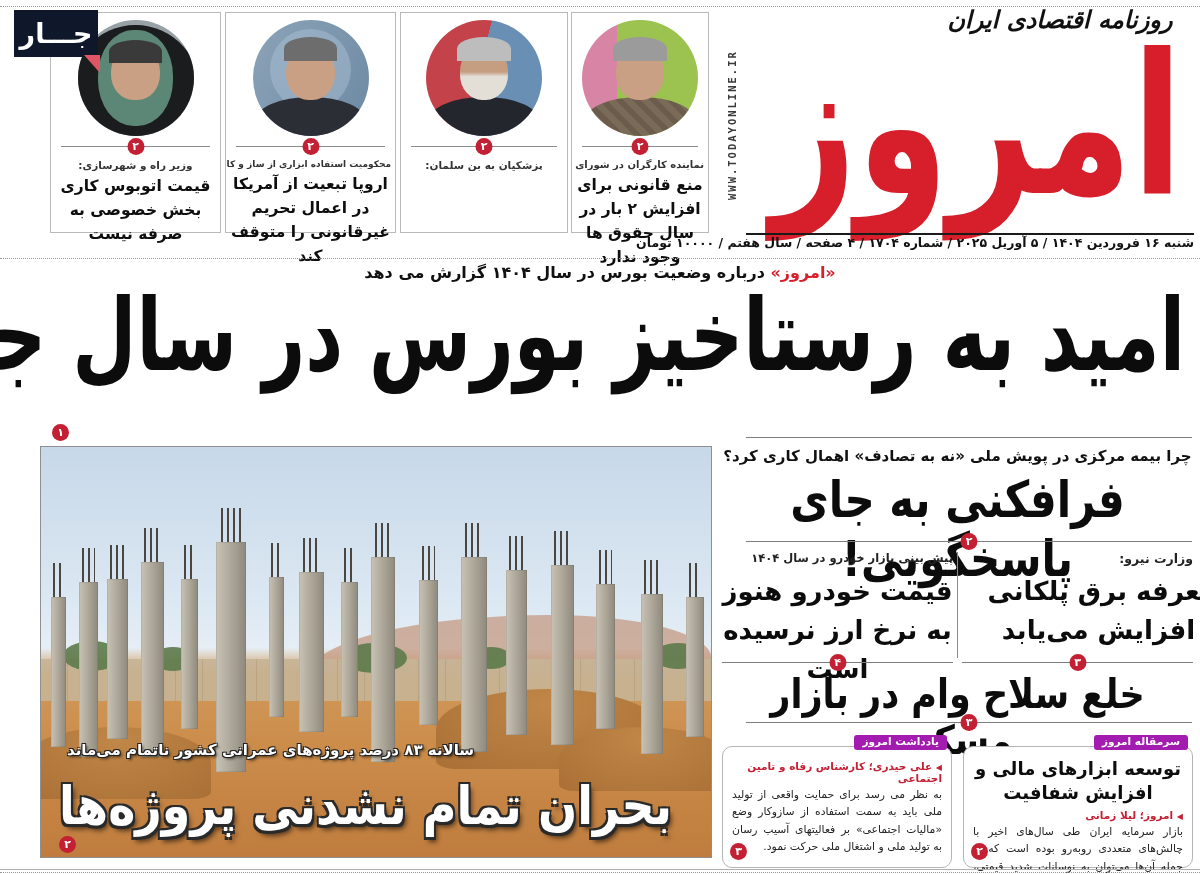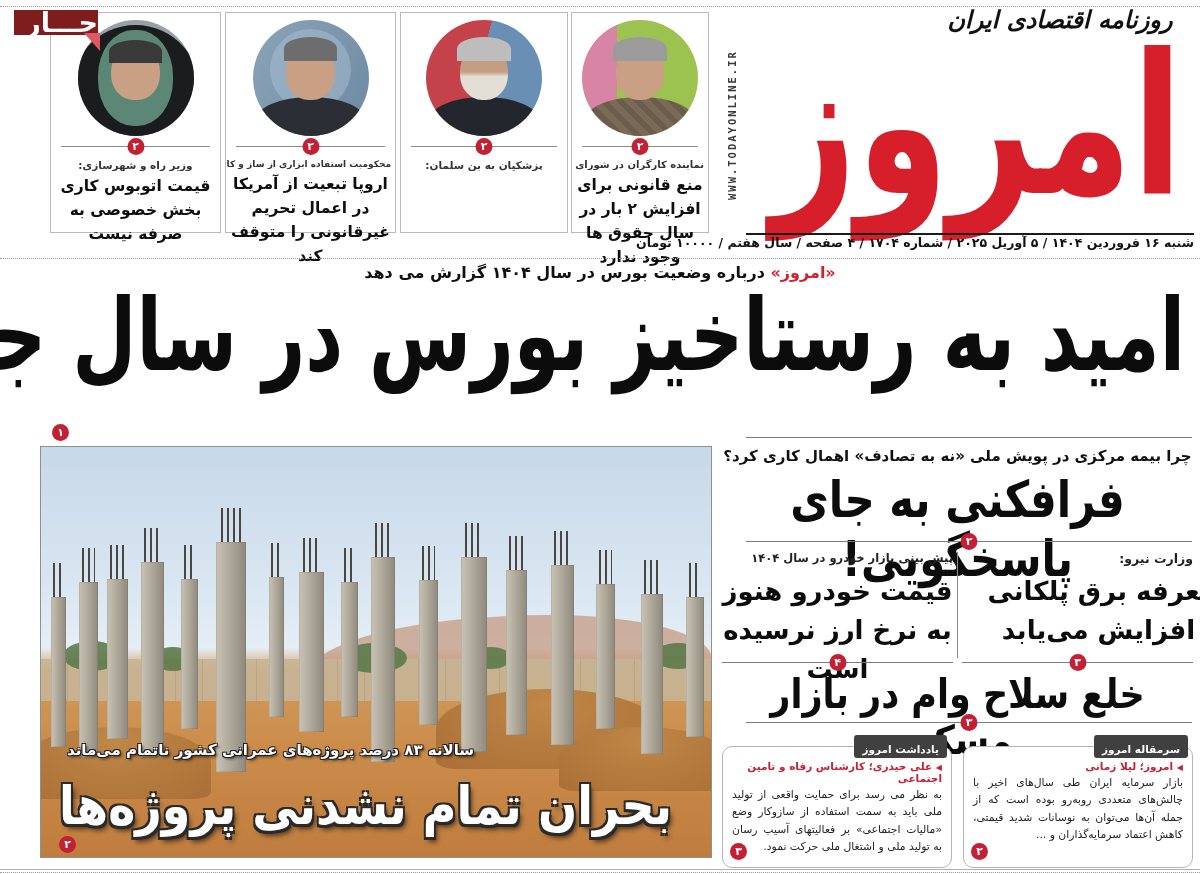--- a/index.html
+++ b/index.html
@@ -8,23 +8,23 @@
     background: #ffffff;
     font-family: "DejaVu Sans", sans-serif;
     direction: rtl;
   }
   .page { position: relative; width: 1200px; height: 874px; background:#fff; }
 
   .dotted { position:absolute; border-top:1px dotted #9a9a9a; }
 
   
   .ad-banner{
-    position:absolute; left:14px; top:10px; width:84px; height:25px;
-    background:#7f1d1d; color:#fff; font-weight:bold; font-size:27px;
-    display:flex; align-items:center; z-index:30;
+    position:absolute; left:14px; top:10px; width:84px; height:47px;
+    background:#0f172a; color:#fff; font-weight:bold; font-size:27px;
+    display:flex; align-items:center; justify-content:center; z-index:30;
   }
   .ad-banner::after{
     content:""; position:absolute; right:-2px; bottom:-16px;
     border-left:16px solid transparent; border-top:18px solid #e05665;
   }
 
   
   .card{
     position:absolute; top:12px; height:221px; border:1px solid #b9b9b9;
     background:#fff; text-align:center;
@@ -150,22 +150,22 @@
   .cell-title{ position:absolute; text-align:center; font-size:26px; font-weight:bold;
     color:#0c0c0c; line-height:1.5; letter-spacing:-1px;}
   .v-divider{ position:absolute; width:1px; background:#8a8a8a; }
 
   
   .box{
     position:absolute; width:230px; height:122px; border:1px solid #b5b5b5;
     border-radius:10px; background:#fff; padding:10px 9px 6px;
   }
   .box-label{
-    position:absolute; top:-12px; right:4px; background:#404040; color:#fff;
-    font-size:10.5px; font-weight:bold; padding:8px 8px 3px; border-radius:3px;
+    position:absolute; top:-12px; right:4px; background:#a21caf; color:#fff;
+    font-size:10.5px; font-weight:bold; padding:0 8px 3px; border-radius:3px;
   }
   .box-title{ text-align:center; font-size:18px; font-weight:bold; color:#0d0d0d; line-height:1.35;}
   .box-byline{ font-size:10.5px; font-weight:bold; color:#c42033; margin-top:3px;}
   .box-byline .marker{ font-size:8px; }
   .box-body{ font-size:10.8px; color:#222; line-height:1.62; text-align:justify; margin-top:2px;}
   .box .badge{ position:absolute; bottom:7px; left:7px; }
 </style>
 </head>
 <body>
 
@@ -332,20 +332,21 @@
     <span class="badge">۴</span>
   </div>
 
   <div class="rc-title t-housing" style="left:722px;top:671px;width:471px;">خلع سلاح وام در بازار مسکن</div>
   <div class="rule" style="left:746px;top:722px;width:446px;">
     <span class="badge">۳</span>
   </div>
 
   <div class="box" style="left:963px;top:746px;">
     <div class="box-label">سرمقاله امروز</div>
+    <div class="box-title">توسعه ابزارهای مالی و افزایش شفافیت</div>
     <div class="box-byline">
       <span class="marker">◀</span>
       <span>امروز؛ لیلا زمانی</span>
     </div>
     <div class="box-body">بازار سرمایه ایران طی سال‌های اخیر با چالش‌های متعددی روبه‌رو بوده است که از جمله آن‌ها می‌توان به نوسانات شدید قیمتی، کاهش اعتماد سرمایه‌گذاران و ...</div>
     <span class="badge">۲</span>
   </div>
 
   <div class="box" style="left:722px;top:746px;">
     <div class="box-label">یادداشت امروز</div>

